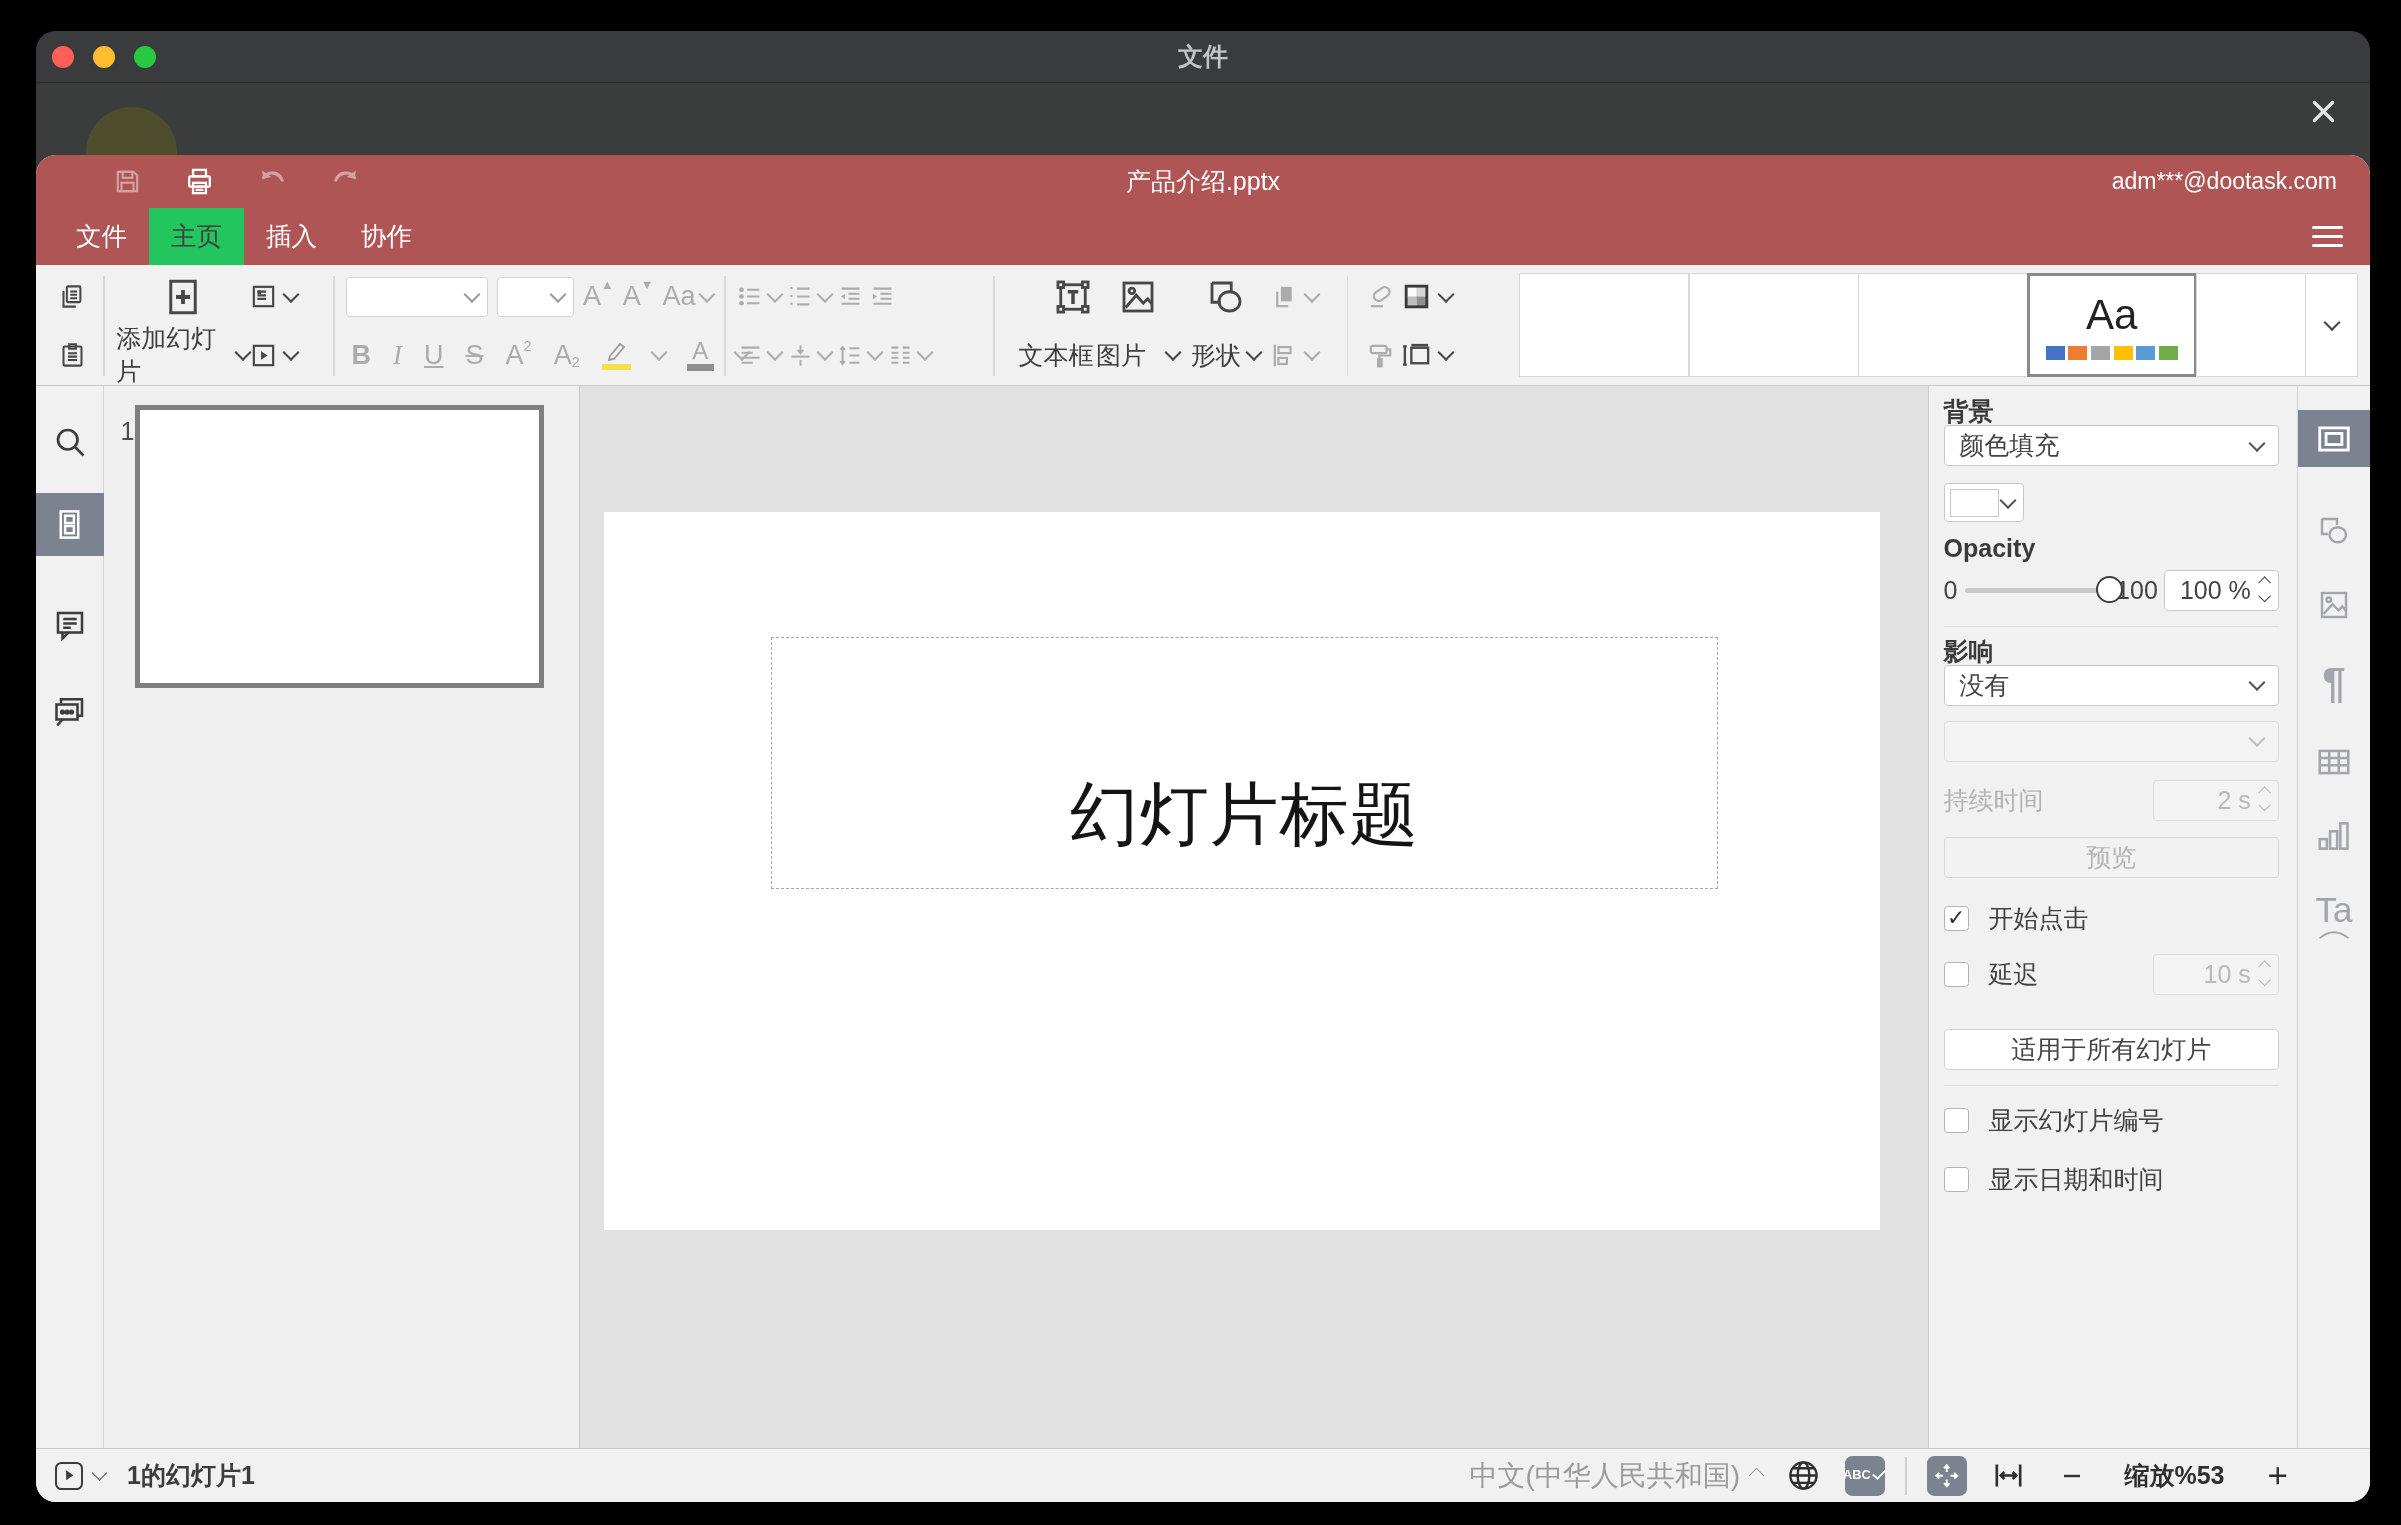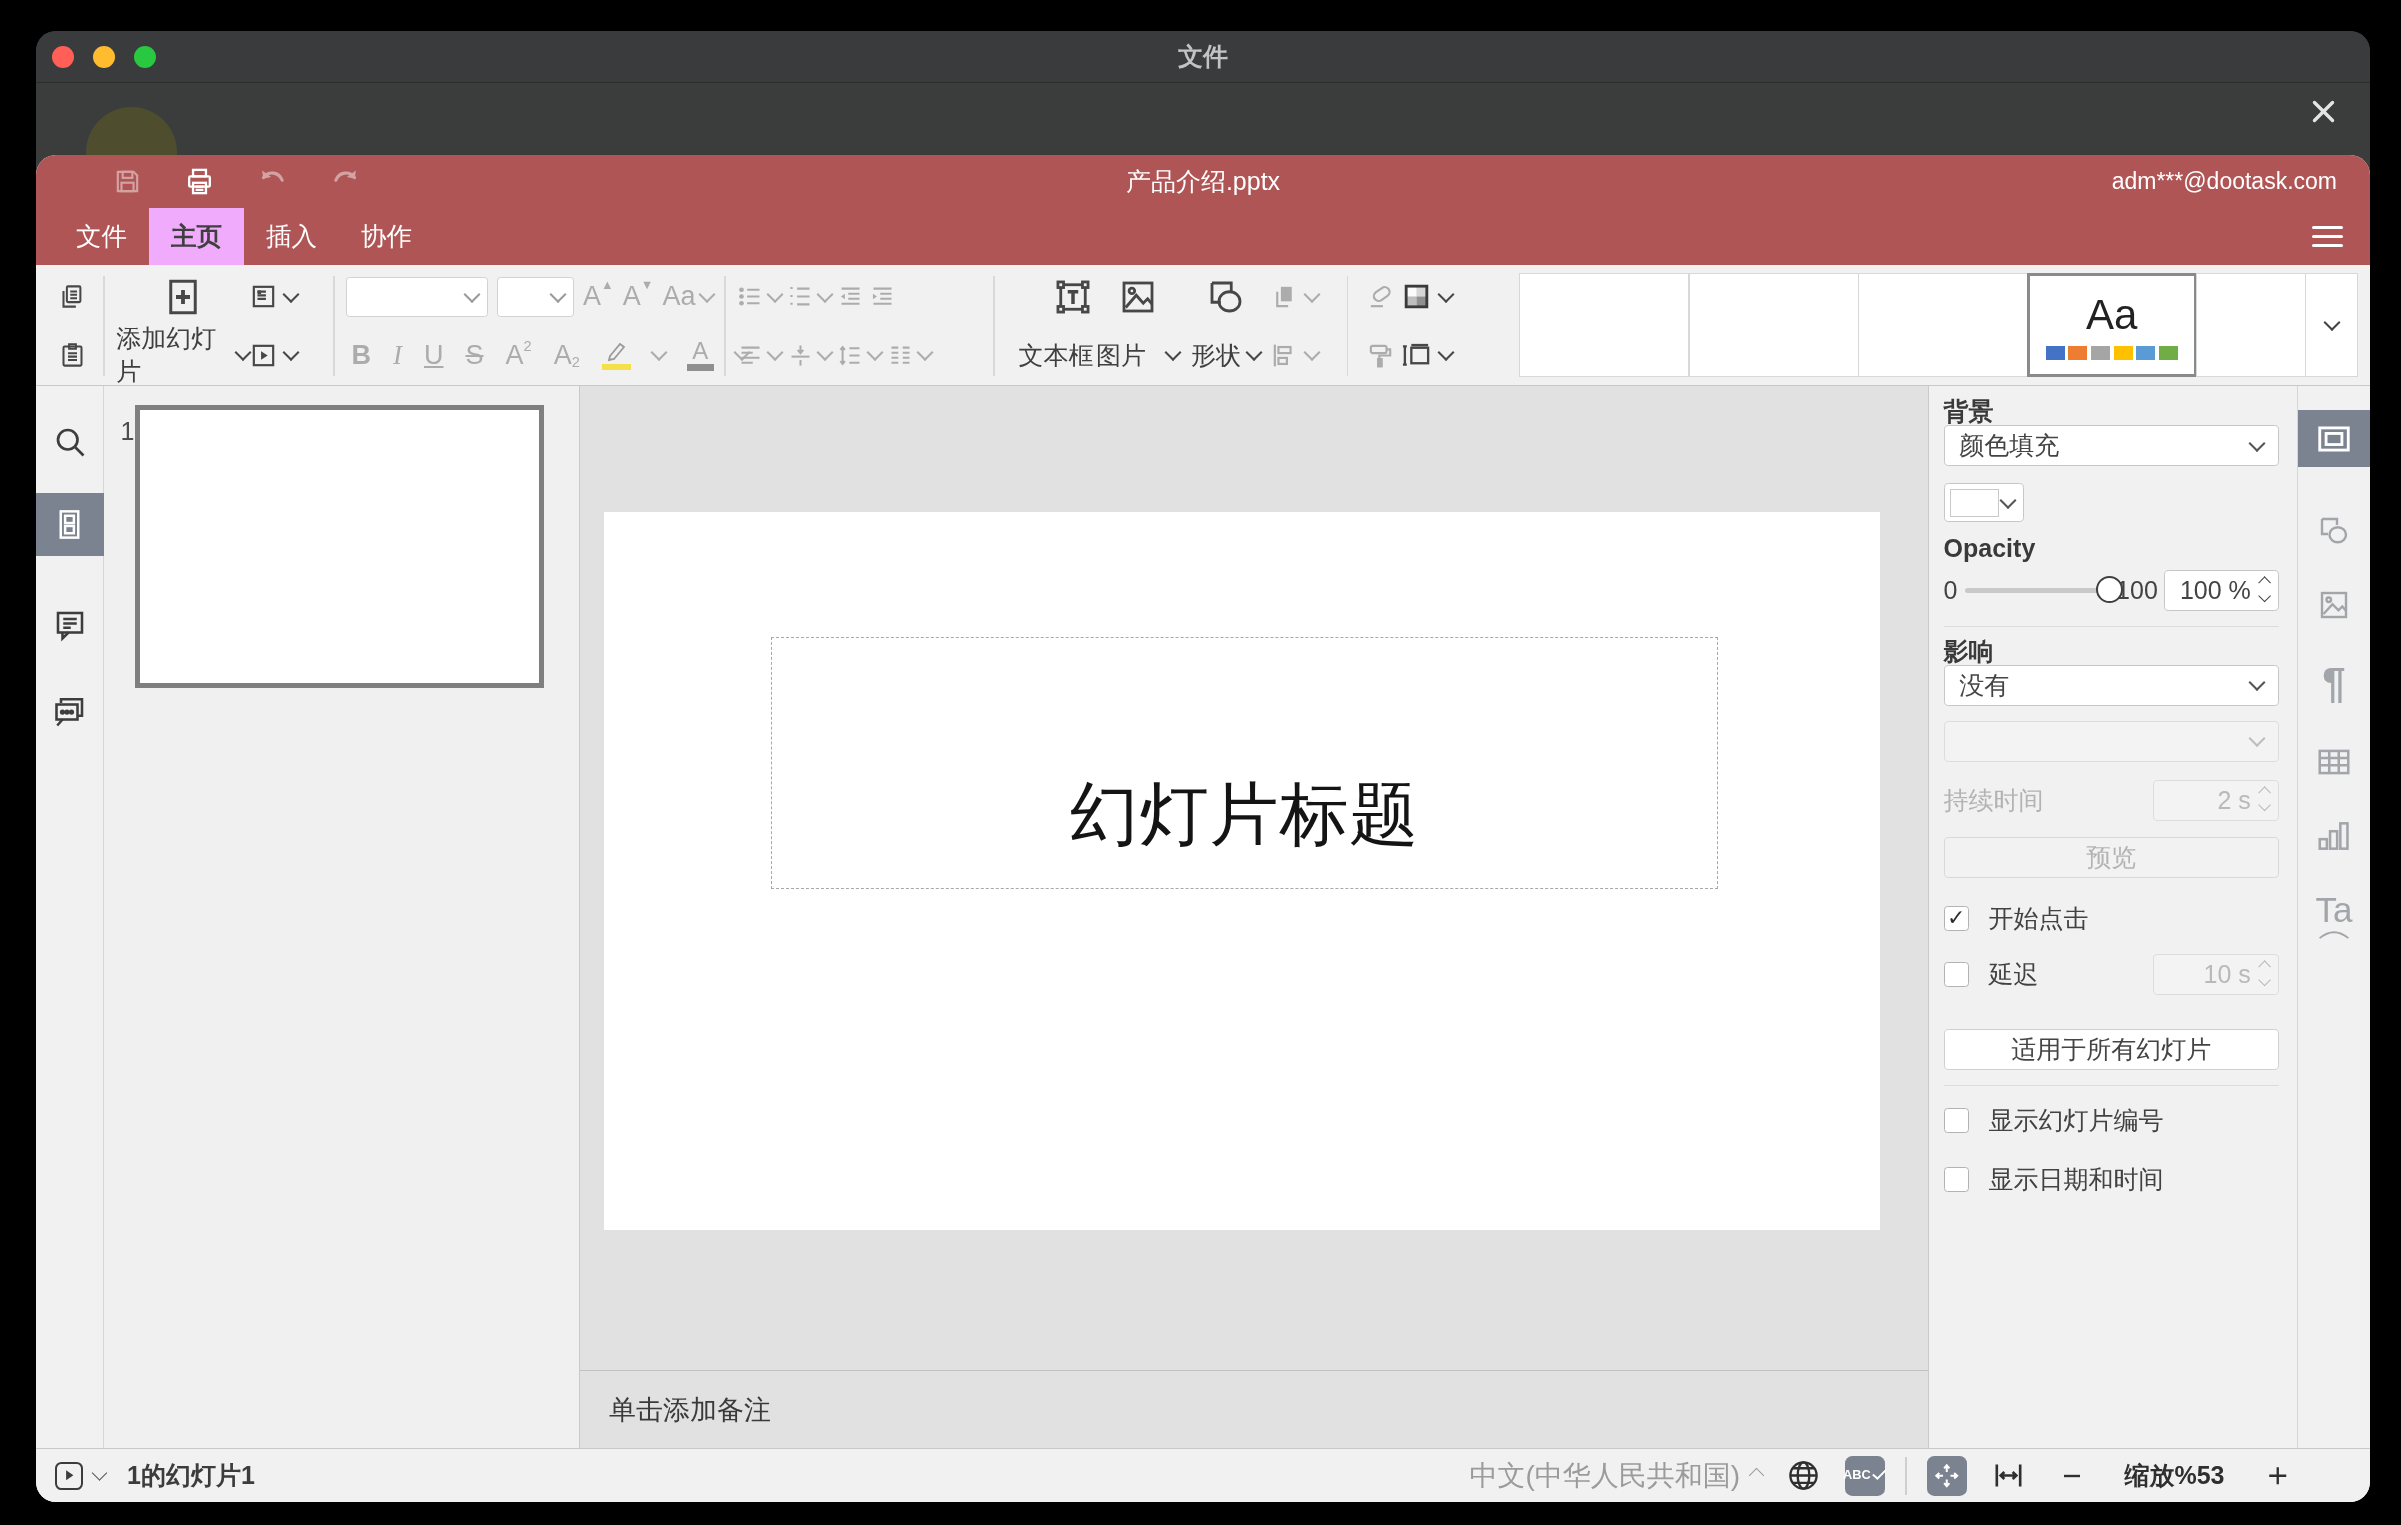--- a/index.html
+++ b/index.html
@@ -24,21 +24,21 @@
   .redhead{background:#b05555;}
   .quickrow{position:relative;height:53px;}
   .qicons{position:absolute;left:77px;top:0;height:53px;display:flex;align-items:center;gap:42px;}
   .qico{color:#fff;display:flex;align-items:center;}
   .qico.dim{opacity:.45;}
   .doc-title{position:absolute;left:0;right:0;top:0;height:53px;display:flex;align-items:center;
              justify-content:center;color:#fff;font-size:25px;}
   .account{position:absolute;right:33px;top:0;height:53px;display:flex;align-items:center;color:#fff;font-size:23px;}
   .tabrow{height:57px;display:flex;align-items:stretch;padding-left:18px;position:relative;}
   .tab{display:flex;align-items:center;padding:0 22px;color:#fff;font-size:25.5px;cursor:pointer;}
-  .tab.active{background:#f0abfc;color:#3f3f3f;font-weight:bold;}
+  .tab.active{background:#22c55e;color:#3f3f3f;}
   .burger{position:absolute;right:27px;top:12.8px;width:31px;height:31px;display:flex;flex-direction:column;
           justify-content:center;gap:6.4px;cursor:pointer;}
   .burger span{display:block;height:2.7px;background:#fff;border-radius:1.8px;}
   
   .ribbon{position:relative;height:121px;box-sizing:border-box;background:#f1f1f1;
           border-bottom:1.8px solid #c9c9c9;display:flex;align-items:stretch;padding:7.3px 0 5.5px 16.4px;}
   .rg{display:flex;flex-direction:column;justify-content:space-between;}
   .rr{display:flex;align-items:center;height:49px;gap:7.3px;}
   .sep{width:1.8px;background:#d9d9d9;margin:3.6px 11px;}
   .ib{display:flex;align-items:center;justify-content:center;color:#474747;cursor:pointer;}
@@ -566,23 +566,20 @@
         </div>
 
         <div class="canvas">
           <div class="slidewrap">
             <div class="slide">
               <div class="ph ph-title">
                 <span class="ttl">幻灯片标题</span>
               </div>
             </div>
           </div>
-          <div class="notes">
-            <span>单击添加备注</span>
-          </div>
         </div>
 
         <div class="rpanel">
           <div class="rp-h">背景</div>
           <div class="rp-select">
             <span>颜色填充</span>
               <span class="cv"></span>
           </div>
           <div class="colorbtn">
             <span class="swatch"></span>

